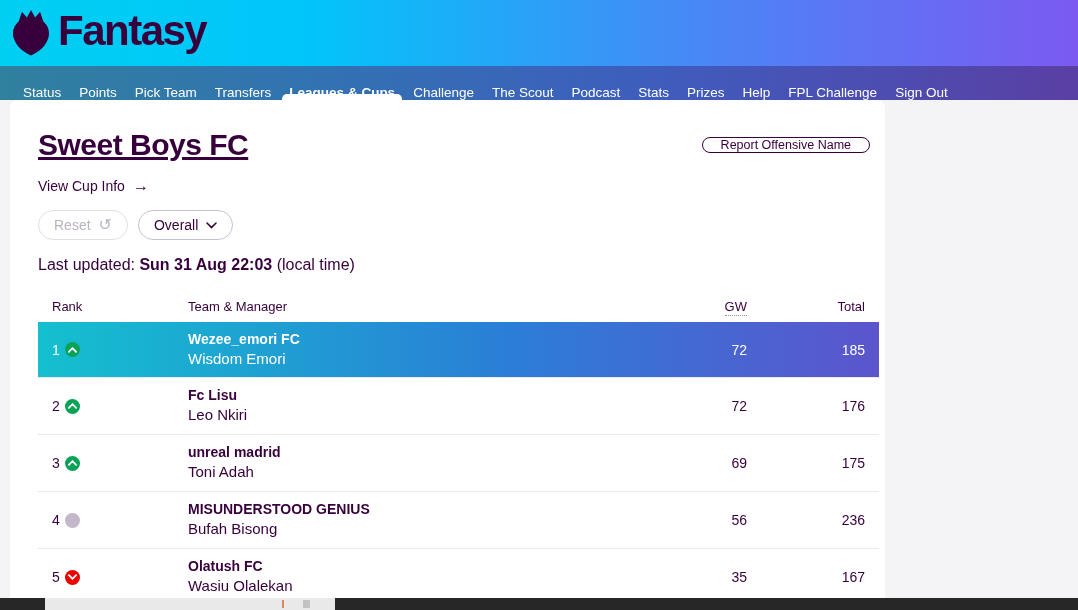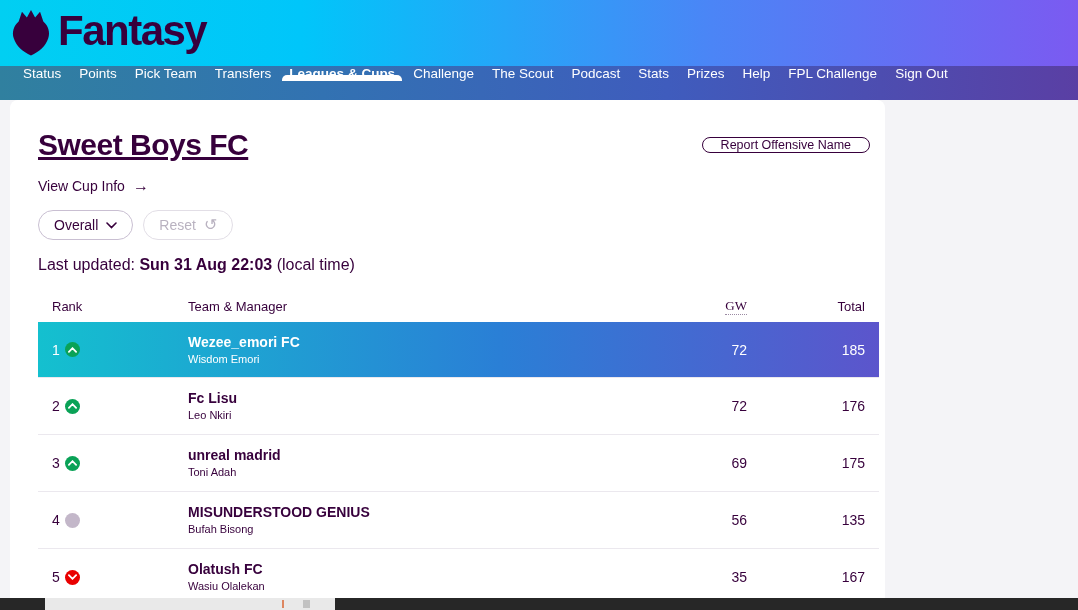--- a/index.html
+++ b/index.html
@@ -18,21 +18,21 @@
   .logo-mark { width:46px; height:52px; }
   .logo-text {
     color:#37003c; font-size:42px; font-weight:700; letter-spacing:-1.5px; line-height:1;
     padding-bottom:4px;
   }
 
   
   .nav {
     height:34px; flex:0 0 34px;
     background:linear-gradient(90deg,#30809f 0%,#3272b2 30%,#3f5cbd 62%,#5a3fa4 100%);
-    display:flex; align-items:flex-start; padding-left:14px; position:relative;
+    display:flex; align-items:flex-end; padding-left:14px; position:relative;
   }
   .nav-item {
     position:relative; display:flex; align-items:center;
     padding:0 9px; color:#ffffff; font-size:13.5px; cursor:pointer; white-space:nowrap;
   }
   .nav-item.active { font-weight:700; }
   .nav-item.active .tab-indicator {
     position:absolute; left:2px; right:2px; bottom:0; height:6px;
     background:#ffffff; border-radius:5px 5px 0 0;
   }
@@ -76,27 +76,27 @@
   .t-row { display:flex; align-items:center; height:57px; border-top:1px solid #ebe8ee; }
   .t-row.highlight {
     height:55px; border-top:none;
     background:linear-gradient(90deg,#14c0cf 0%,#2a7fd6 55%,#5c55cc 100%);
     color:#fff;
   }
   .c-rank { width:150px; padding-left:14px; display:flex; align-items:center; gap:5px; }
   .c-team { flex:1; }
   .c-gw { width:130px; text-align:right; }
   .c-total { width:132px; text-align:right; padding-right:14px; }
-  .gw-head { border-bottom:1px dotted #9b8aa3; padding-bottom:1px;font-family:Liberation Serif, serif; }
+  .gw-head { border-bottom:1px dotted #9b8aa3; padding-bottom:1px; }
 
   .t-row { color:#37003c; font-size:14px; }
   .t-row.highlight .team-name, .t-row.highlight .manager-name,
   .t-row.highlight .rank-num, .t-row.highlight .c-gw, .t-row.highlight .c-total { color:#fff; }
   .team-name { font-weight:700; font-size:14px; line-height:1.35; }
-  .manager-name { font-size:11px; line-height:1.35; }
+  .manager-name { font-size:15px; line-height:1.35; }
 
   .move-icon { width:15px; height:15px; border-radius:50%; display:inline-flex; align-items:center; justify-content:center; flex:0 0 15px; }
   .move-up { background:#0aa257; }
   .move-down { background:#e90000; }
   .move-same { background:#c3b7c9; }
   .move-icon svg { width:9px; height:6px; }
   .move-down svg { transform:rotate(180deg); }
 
   
   .bottom-strip { height:12px; flex:0 0 12px; background:#272727; position:relative; }
@@ -184,29 +184,29 @@
           <h1 class="page-title">Sweet Boys FC</h1>
           <button class="report-btn">Report Offensive Name</button>
         </div>
 
         <a class="cup-link">
           <span>View Cup Info</span>
           <span class="cup-arrow">→</span>
         </a>
 
         <div class="filter-row">
+          <button class="pill-btn reset-btn">
+            <span>Reset</span>
+            <span class="reset-icon">↺</span>
+          </button>
           <button class="pill-btn overall-btn">
             <span>Overall</span>
             <svg width="11" height="7" viewBox="0 0 11 7">
               <path d="M1 1 L5.5 5.5 L10 1" stroke="#37003c" stroke-width="1.6" fill="none" stroke-linecap="round"></path>
             </svg>
-          </button>
-          <button class="pill-btn reset-btn">
-            <span>Reset</span>
-            <span class="reset-icon">↺</span>
           </button>
         </div>
 
         <p class="last-updated">
           <span>Last updated: </span><b>Sun 31 Aug 22:03</b><span> (local time)</span>
         </p>
 
         <div class="table">
           <div class="t-header">
             <div class="c-rank">Rank</div>
@@ -268,21 +268,21 @@
       <span class="rank-num">4</span>
       <span class="move-icon move-same">
         
       </span>
     </div>
     <div class="c-team">
       <div class="team-name">MISUNDERSTOOD GENIUS</div>
       <div class="manager-name">Bufah Bisong</div>
     </div>
     <div class="c-gw">56</div>
-    <div class="c-total">135</div>
+    <div class="c-total">236</div>
   </div>
               <div class="t-row">
     <div class="c-rank">
       <span class="rank-num">5</span>
       <span class="move-icon move-down">
         <svg viewBox="0 0 10 6">
                       <path d="M1 5 L5 1 L9 5" stroke="#fff" stroke-width="2" fill="none" stroke-linecap="round"></path>
                     </svg>
       </span>
     </div>

